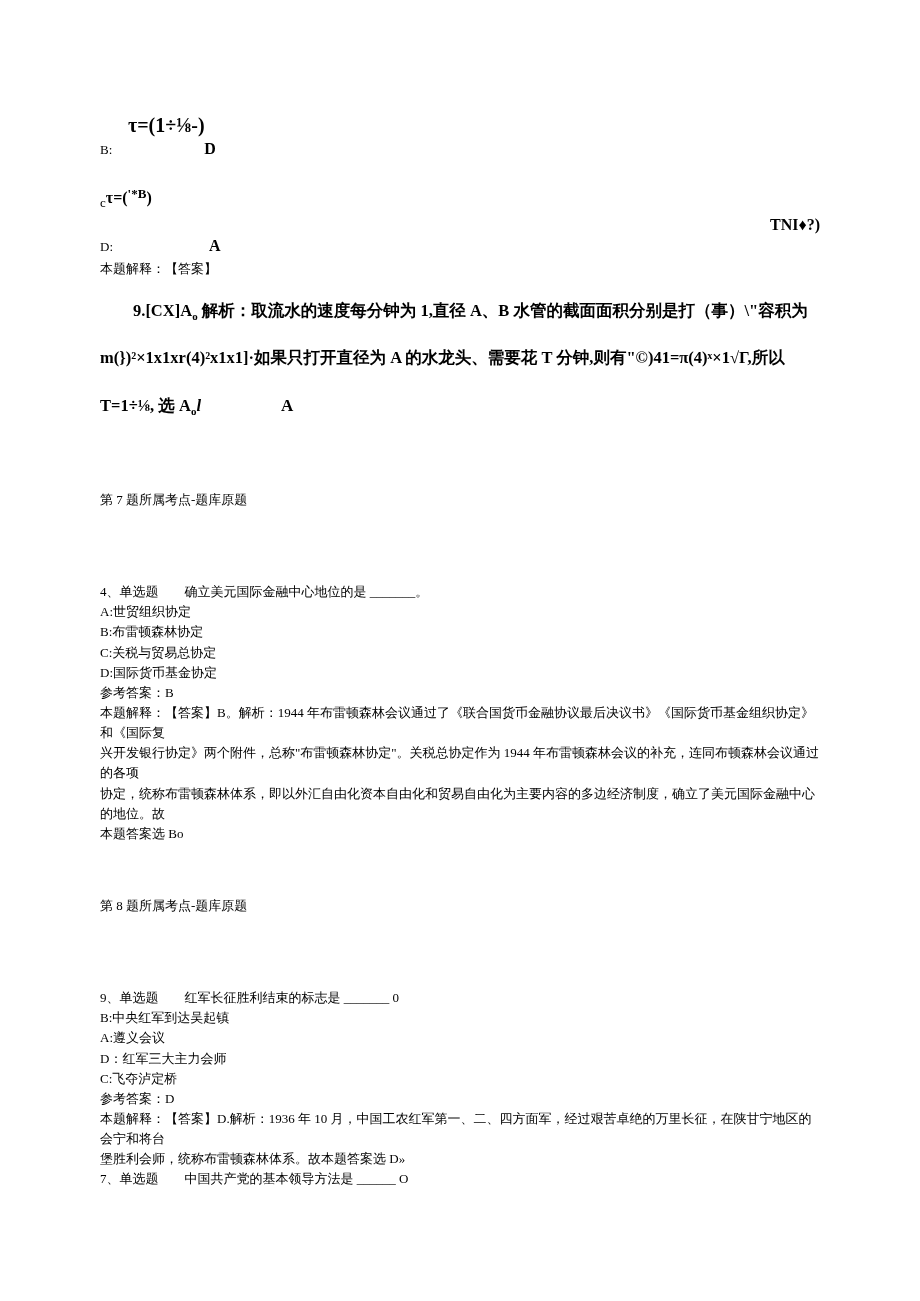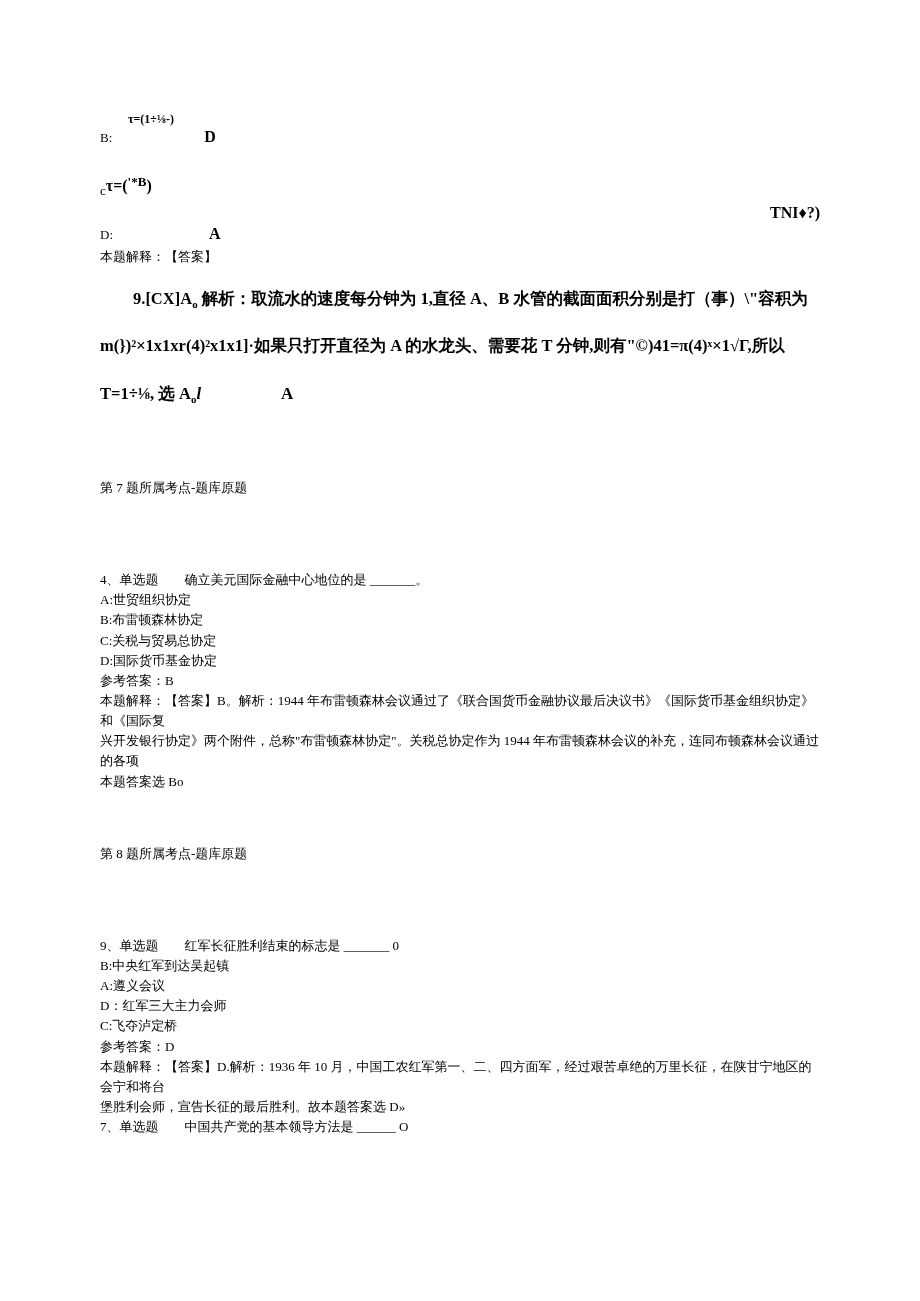--- a/index.html
+++ b/index.html
@@ -50,21 +50,21 @@
     line-height: 1.85;
     text-indent: 2em;
   }
   .explain-heading .sub {
     font-size: 11px;
     vertical-align: sub;
   }
   .tau-top {
     font-family: "Times New Roman", serif;
     font-weight: bold;
-    font-size: 12px;
+    font-size: 20px;
     margin-left: 28px;
   }
   .spacer-md { height: 52px; }
   .spacer-lg { height: 72px; }
 </style>
 </head>
 <body>
 
 <div class="page">
 
@@ -103,32 +103,33 @@
   <div class="spacer-lg"></div>
 
   <p class="line small">4、单选题　　确立美元国际金融中心地位的是 _______。</p>
   <p class="line small">A:世贸组织协定</p>
   <p class="line small">B:布雷顿森林协定</p>
   <p class="line small">C:关税与贸易总协定</p>
   <p class="line small">D:国际货币基金协定</p>
   <p class="line small">参考答案：B</p>
   <p class="line small">本题解释：【答案】B。解析：1944 年布雷顿森林会议通过了《联合国货币金融协议最后决议书》《国际货币基金组织协定》和《国际复</p>
   <p class="line small">兴开发银行协定》两个附件，总称"布雷顿森林协定"。关税总协定作为 1944 年布雷顿森林会议的补充，连同布顿森林会议通过的各项</p>
+  <p class="line small">协定，统称布雷顿森林体系，即以外汇自由化资本自由化和贸易自由化为主要内容的多边经济制度，确立了美元国际金融中心的地位。故</p>
   <p class="line small">本题答案选 Bo</p>
 
   <div class="spacer-md"></div>
 
   <p class="line small">第 8 题所属考点-题库原题</p>
 
   <div class="spacer-lg"></div>
 
   <p class="line small">9、单选题　　红军长征胜利结束的标志是 _______ 0</p>
   <p class="line small">B:中央红军到达吴起镇</p>
   <p class="line small">A:遵义会议</p>
   <p class="line small">D：红军三大主力会师</p>
   <p class="line small">C:飞夺泸定桥</p>
   <p class="line small">参考答案：D</p>
   <p class="line small">本题解释：【答案】D.解析：1936 年 10 月，中国工农红军第一、二、四方面军，经过艰苦卓绝的万里长征，在陕甘宁地区的会宁和将台</p>
-  <p class="line small">堡胜利会师，宣告长征的最后胜利。故本题答案选 D»</p>
+  <p class="line small">堡胜利会师，统称布雷顿森林体系。故本题答案选 D»</p>
 
   <p class="line small">7、单选题　　中国共产党的基本领导方法是 ______ O</p>
 
 </div>
 
 </body></html>

